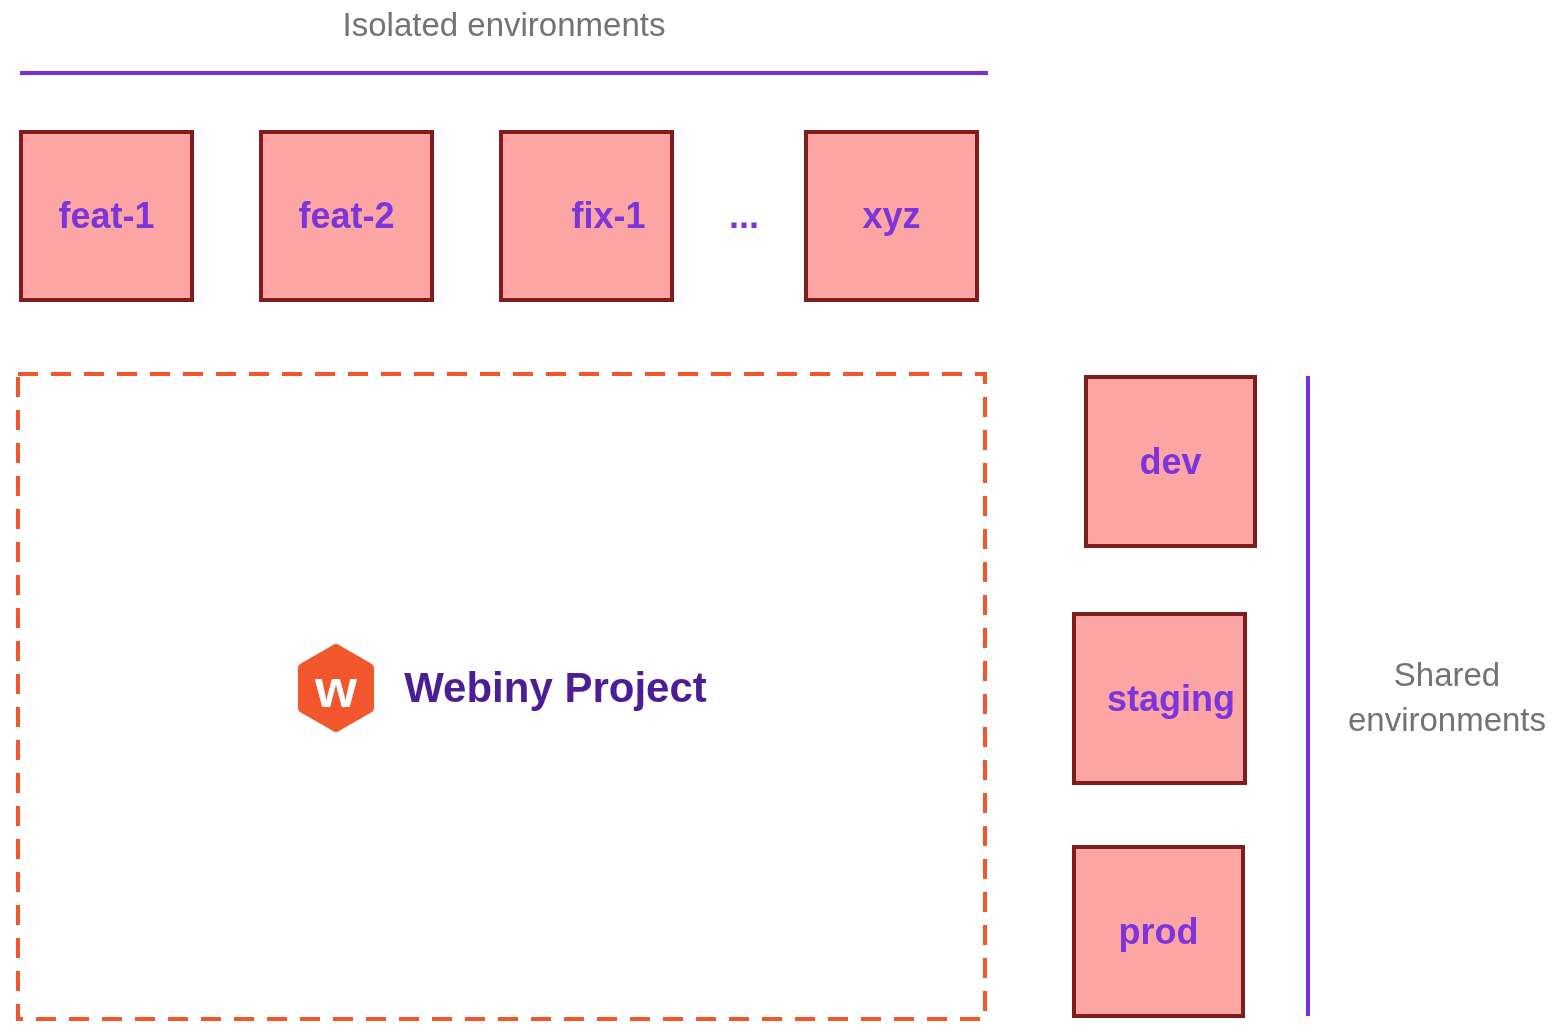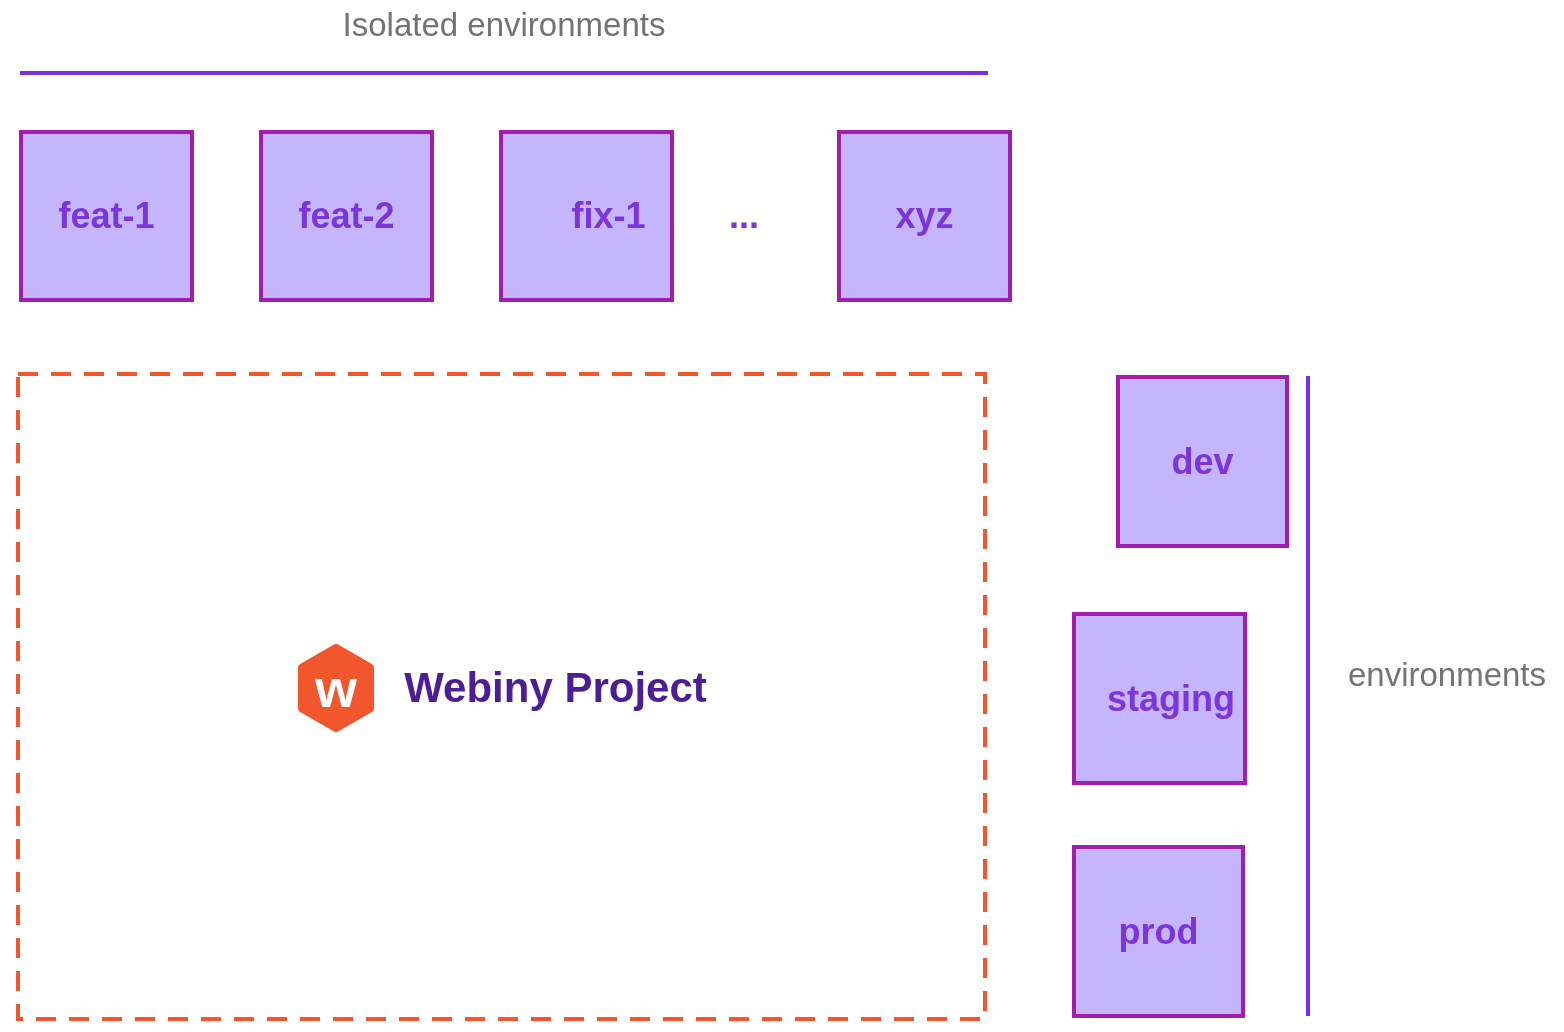--- a/index.html
+++ b/index.html
@@ -28,22 +28,22 @@
   .hline {
     background: #7B2FD9;
     height: 4px;
   }
   .vline {
     background: #7B2FD9;
     width: 4px;
   }
   .env-box {
     box-sizing: border-box;
-    border: 4px solid #a21caf;
-    background: #c4b5fd;
+    border: 4px solid #7f1d1d;
+    background: #fca5a5;
     display: flex;
     align-items: center;
     justify-content: center;
   }
   .env-label {
     color: #7C35DA;
     font-size: 36px;
     font-weight: 700;
     white-space: nowrap;
   }
@@ -55,21 +55,21 @@
     font-size: 36px;
     font-weight: 700;
   }
 
   
   .iso-title   { left: 20px;  top: 6px;   width: 968px; }
   .iso-line    { left: 20px;  top: 71px;  width: 968px; }
   .box-feat1   { left: 19px;  top: 130px; width: 175px; height: 172px; }
   .box-feat2   { left: 259px; top: 130px; width: 175px; height: 172px; }
   .box-fix1    { left: 499px; top: 130px; width: 175px; height: 172px; padding-left: 44px; }
-  .box-xyz     { left: 837px; top: 130px; width: 175px; height: 172px; }
+  .box-xyz     { left: 804px; top: 130px; width: 175px; height: 172px; }
   .iso-dots    { left: 712px; top: 130px; width: 64px;  height: 172px; }
 
   
   .project-boundary { left: 16px; top: 372px; width: 971px; height: 649px; }
   .project-group {
     left: 18px; top: 374px; width: 967px; height: 645px;
     display: flex;
     align-items: center;
     justify-content: center;
     gap: 28px;
@@ -77,21 +77,21 @@
   .project-name {
     color: #4c1d95;
     font-size: 42px;
     font-weight: 700;
     white-space: nowrap;
     margin-top: -18px;
   }
   .webiny-logo { margin-top: -18px; }
 
   
-  .box-dev     { left: 1116px; top: 375px; width: 173px; height: 173px; }
+  .box-dev     { left: 1084px; top: 375px; width: 173px; height: 173px; }
   .box-staging { left: 1072px; top: 612px; width: 175px; height: 173px; padding-left: 23px; }
   .box-prod    { left: 1072px; top: 845px; width: 173px; height: 173px; }
   .shared-line { left: 1306px; top: 376px; height: 640px; }
   .shared-title-block {
     left: 1330px; top: 652px; width: 234px;
     text-align: center;
     line-height: 45px;
   }
 </style>
 </head>
@@ -133,16 +133,17 @@
   </div>
   <div class="abs env-box box-staging">
     <span class="env-label">staging</span>
   </div>
   <div class="abs env-box box-prod">
     <span class="env-label">prod</span>
   </div>
 
   <div class="abs vline shared-line"></div>
   <div class="abs section-title shared-title-block">
+    <div>Shared</div>
     <div>environments</div>
   </div>
 
 </div>
 
 </body></html>

